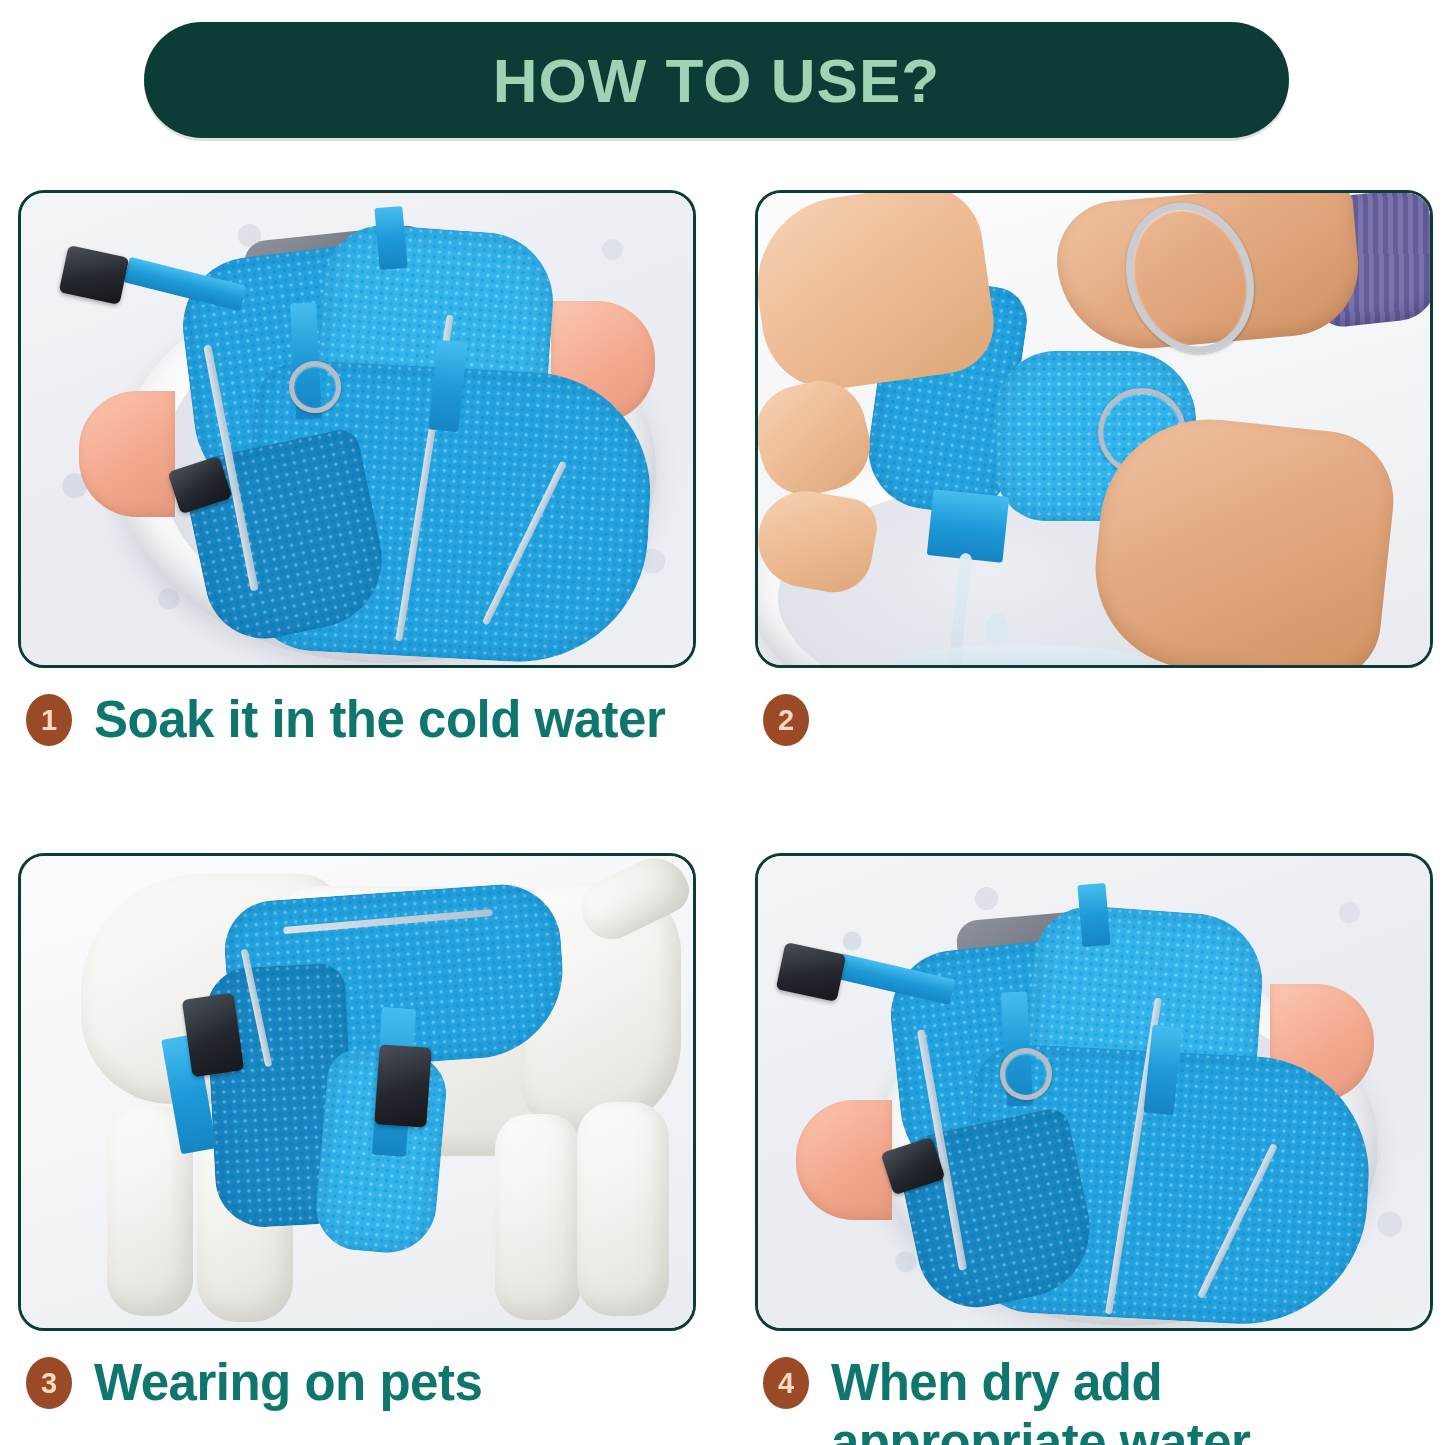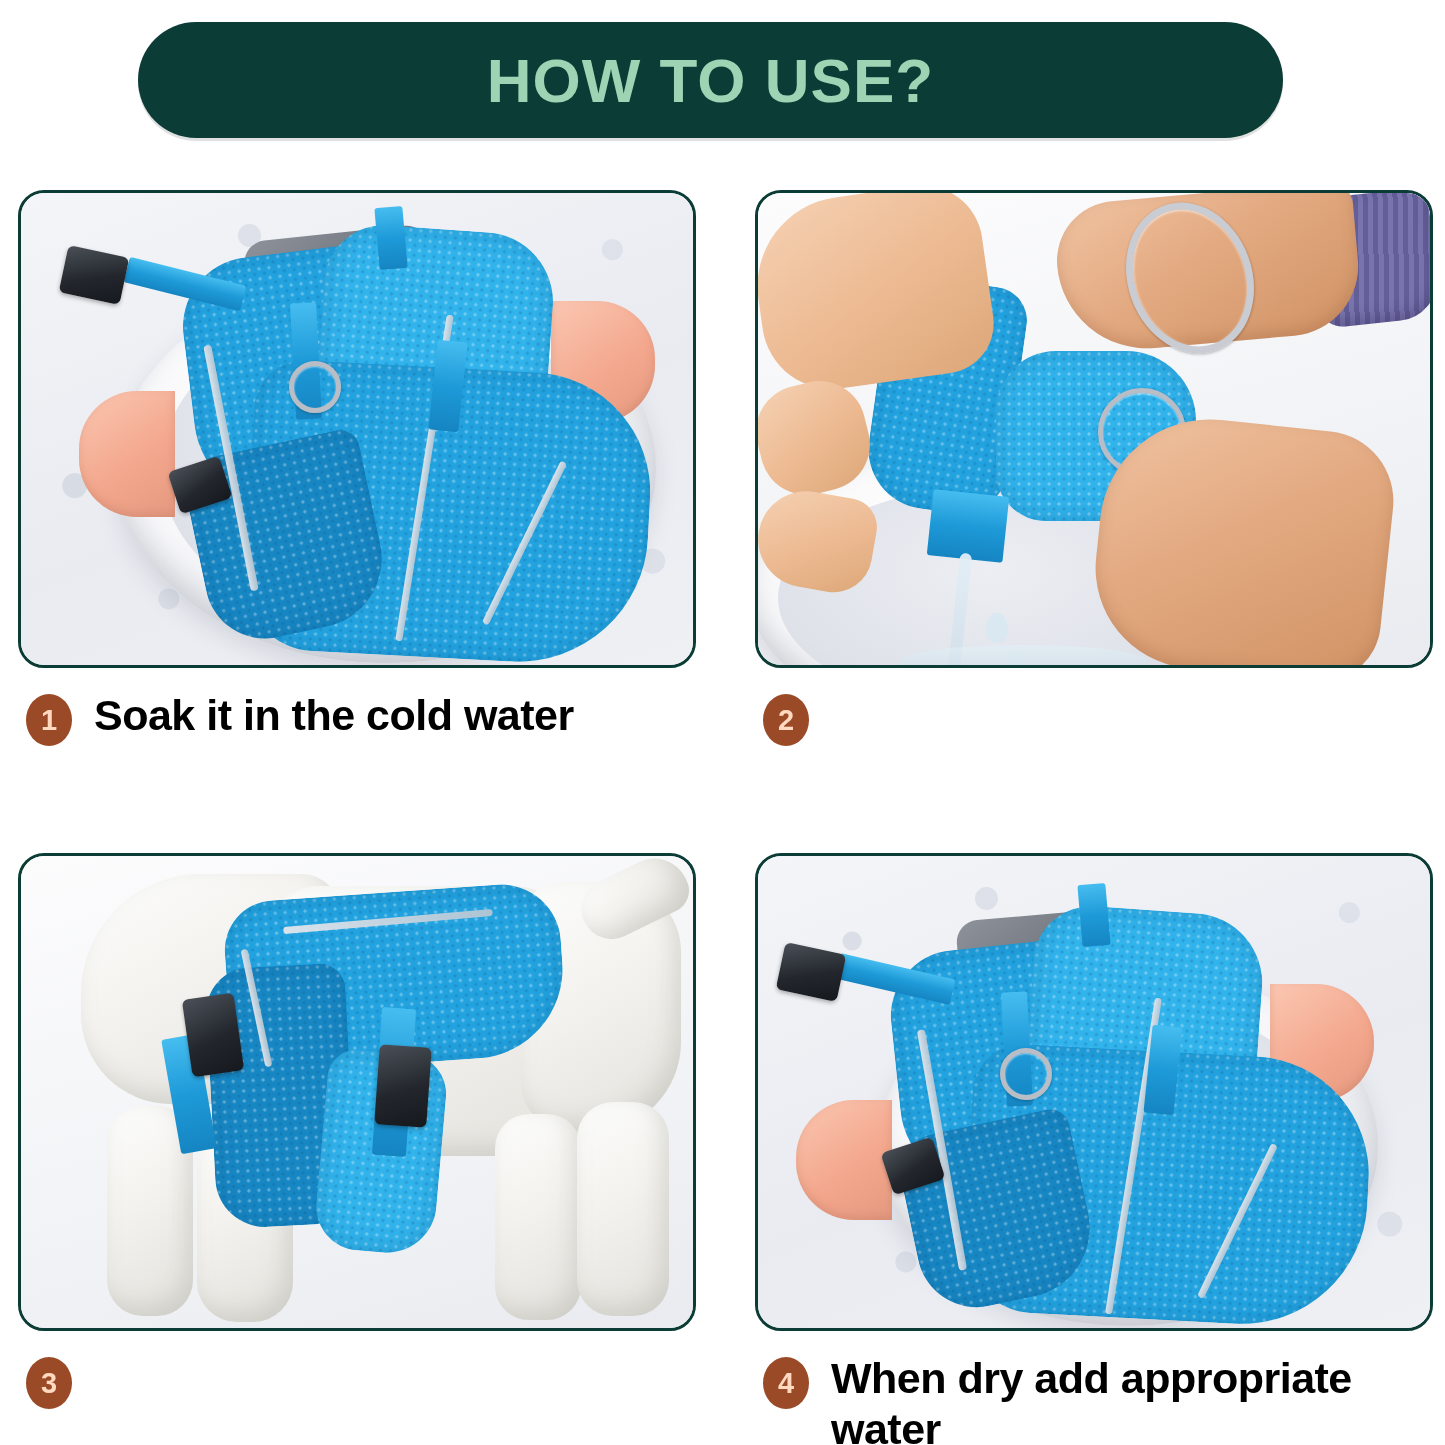--- a/index.html
+++ b/index.html
@@ -6,21 +6,21 @@
   body{
     width:1445px;height:1445px;
     background:#ffffff;
     font-family:"Liberation Sans", sans-serif;
     overflow:hidden;
     position:relative;
   }
 
   
   .header-bar{
-    position:absolute;left:138px;top:22px;width:1145px;height:116px;
+    position:absolute;left:144px;top:22px;width:1145px;height:116px;
     background:#0b3d36;border-radius:58px;
     display:flex;align-items:center;justify-content:center;
     box-shadow:0 3px 0 rgba(0,0,0,0.12);
   }
   .header-title{
     color:#9ed3b4;
     font-size:62px;font-weight:bold;letter-spacing:1px;
     font-family:"Liberation Sans", sans-serif;
     white-space:nowrap;
   }
@@ -43,21 +43,21 @@
     margin-top:22px;padding-left:8px;
   }
   .badge{
     flex:0 0 auto;width:46px;height:52px;border-radius:50%;
     background:#9a4a26;
     display:flex;align-items:center;justify-content:center;
     color:#ffd9c0;font-size:29px;font-weight:bold;
     margin-top:4px;
   }
   .caption-text{
-    color:#000000;font-size:43px;font-weight:bold;
+    color:#0f766e;font-size:51px;font-weight:bold;
     line-height:1.18;max-width:580px;
     letter-spacing:-0.5px;
   }
 
   
   .scene{position:absolute;inset:0;}
 
   
   .bg-bubble{
     position:absolute;inset:0;
@@ -264,20 +264,21 @@
         <div class="reflect" style="left:232px;top:92px;width:7px;height:120px;transform:rotate(-12deg);"></div>
         <div class="reflect" style="left:262px;top:62px;width:210px;height:7px;transform:rotate(-5deg);"></div>
         <div class="strap" style="left:150px;top:180px;width:36px;height:116px;transform:rotate(-10deg);"></div>
         <div class="buckle" style="left:166px;top:140px;width:52px;height:78px;transform:rotate(-8deg);"></div>
         <div class="strap" style="left:356px;top:152px;width:34px;height:148px;transform:rotate(4deg);"></div>
         <div class="buckle" style="left:356px;top:190px;width:52px;height:80px;transform:rotate(4deg);"></div>
       </div>
     </div>
     <div class="caption">
       <div class="badge">3</div>
+      <div class="caption-text">Wearing on pets</div>
     </div>
   </div>
 
   <div class="col-right row-bottom" style="position:absolute;">
     <div class="photo">
       <div class="scene">
         <div class="bg-bubble"></div>
         <div class="basin" style="left:120px;top:110px;width:500px;height:360px;"></div>
         <div class="basin-inner" style="left:160px;top:145px;width:420px;height:295px;"></div>
         <div class="handle" style="left:38px;top:244px;width:96px;height:120px;border-radius:58px 0 0 58px;"></div>

